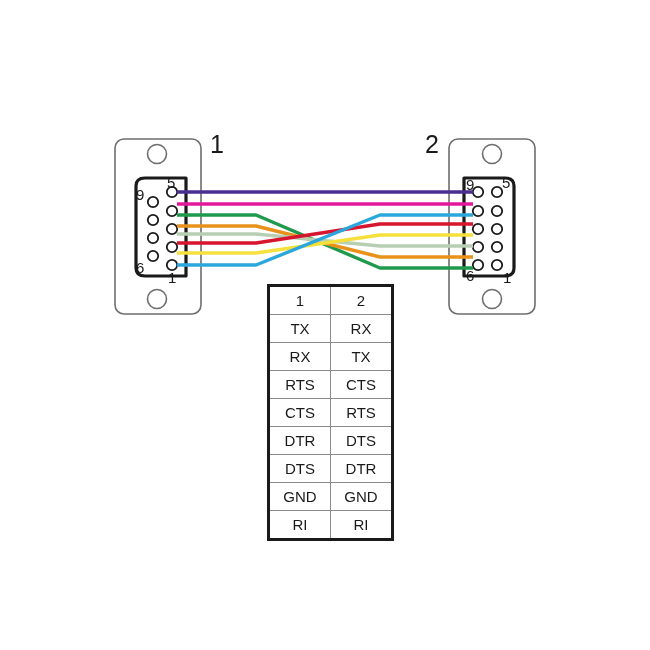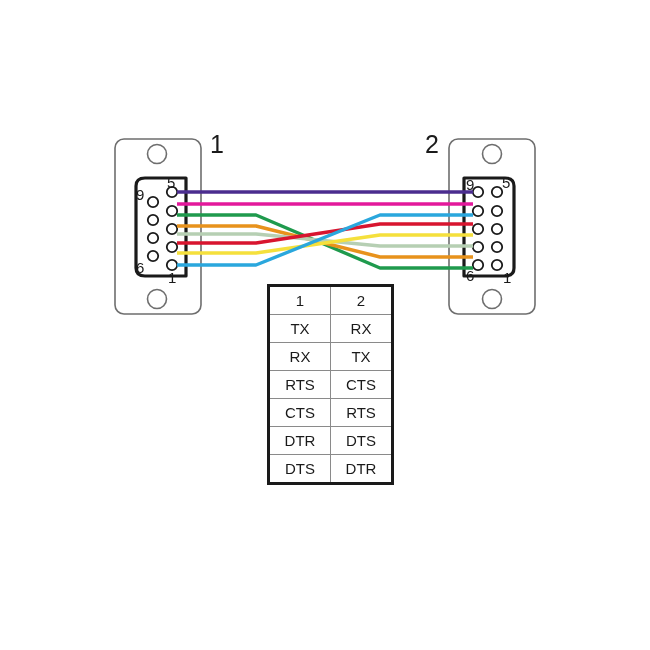--- a/index.html
+++ b/index.html
@@ -105,16 +105,24 @@
           <td>RTS</td>
         </tr>
         <tr>
           <td>DTR</td>
           <td>DTS</td>
         </tr>
         <tr>
           <td>DTS</td>
           <td>DTR</td>
         </tr>
+        <tr>
+          <td>GND</td>
+          <td>GND</td>
+        </tr>
+        <tr>
+          <td>RI</td>
+          <td>RI</td>
+        </tr>
       </tbody>
   </table>
 
 </div>
 
 </body></html>

